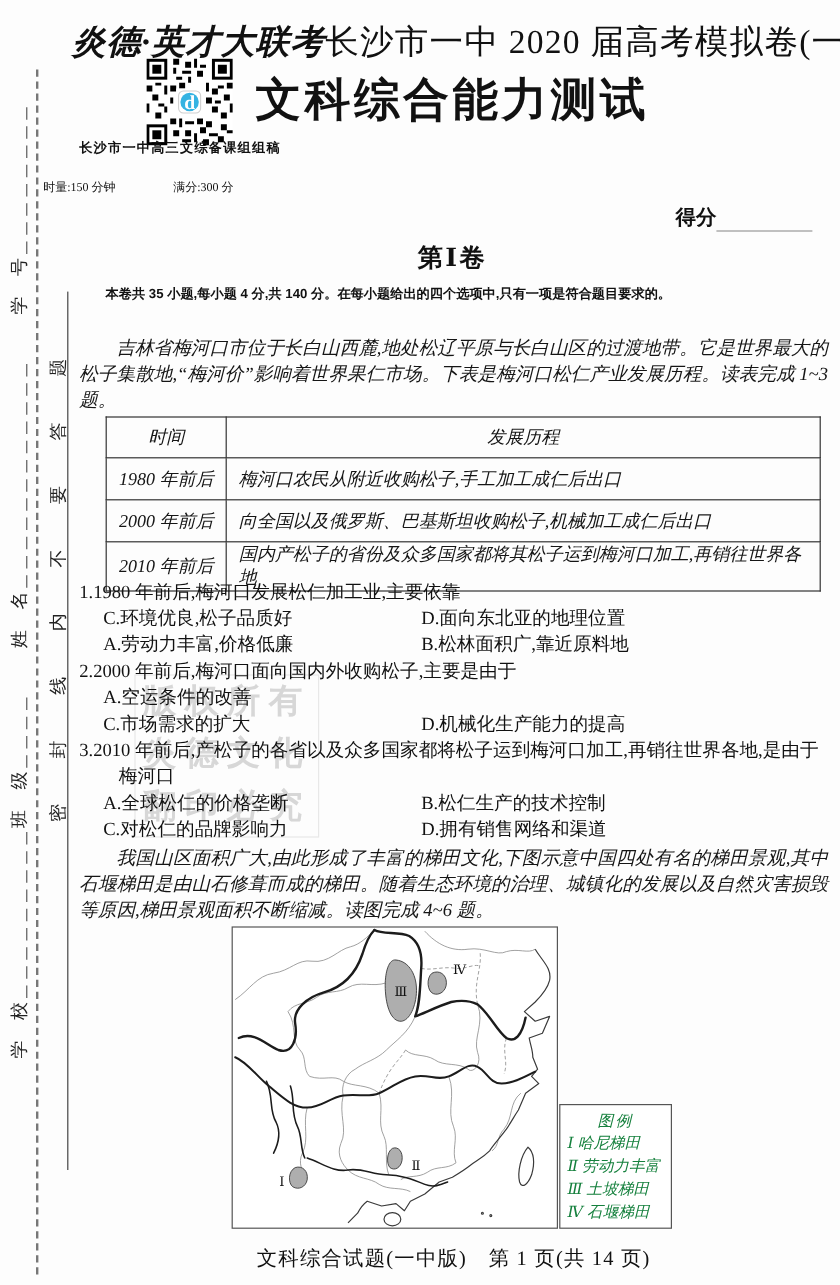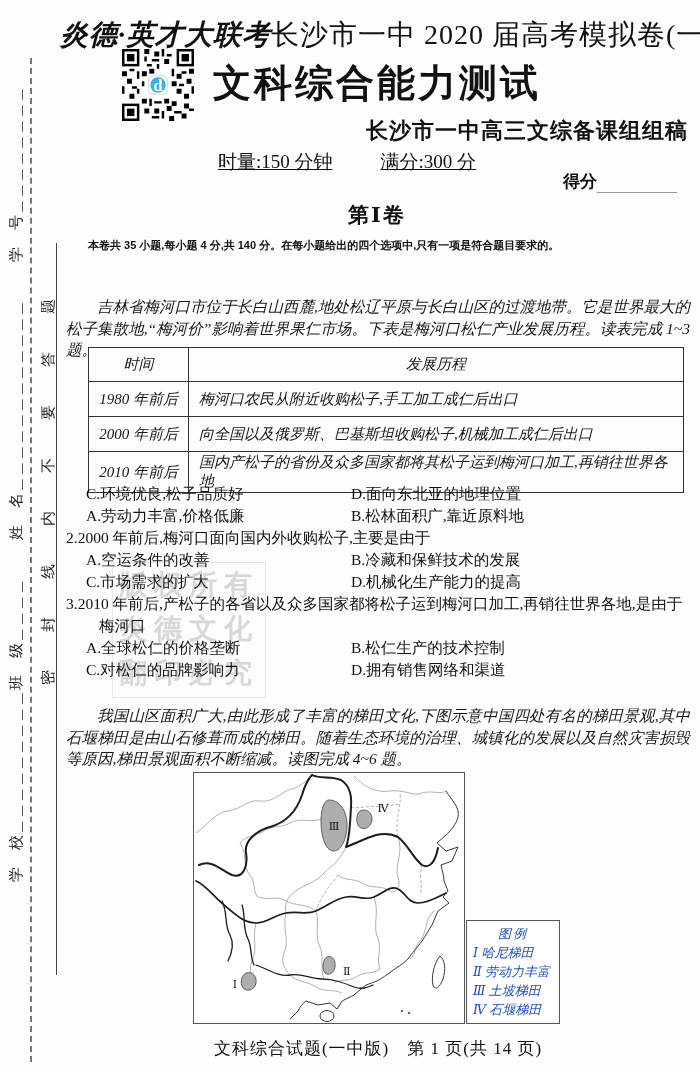--- a/index.html
+++ b/index.html
@@ -31,27 +31,27 @@
   }
   .header-line .brand{font-weight:900;font-style:italic;letter-spacing:1px;}
   .header-line .rest{font-weight:500;letter-spacing:1px;}
   .qr{position:absolute;left:122px;top:47px;width:72px;height:76px;}
   .main-title{
     position:absolute;left:66px;top:58px;width:622px;text-align:center;
     font-family:"Liberation Sans","DejaVu Sans",sans-serif;
     font-size:38px;font-weight:bold;letter-spacing:3px;
   }
   .subtitle{
-    position:absolute;left:66px;top:116px;width:622px;text-align:right;
+    position:absolute;left:66px;top:116px;width:622px;text-align:left;
     font-family:"Liberation Sans","DejaVu Sans",sans-serif;
-    font-size:22px;font-weight:bold;letter-spacing:1px;
+    font-size:11px;font-weight:bold;letter-spacing:1px;
   }
   .meta{
-    position:absolute;left:66px;top:149px;width:622px;text-align:center;
-    font-size:19px;transform:translateX(-30px);text-decoration:underline;
+    position:absolute;left:66px;top:149px;width:622px;
+    font-size:10px;transform:translateX(-30px);
   }
   .meta .gap{display:inline-block;width:48px;}
   .score-line{
     position:absolute;left:563px;top:170px;font-size:17px;font-weight:bold;
     font-family:"Liberation Sans","DejaVu Sans",sans-serif;white-space:nowrap;
   }
   .score-blank{display:inline-block;width:80px;height:19px;border-bottom:1.5px solid #999;vertical-align:bottom;}
   .section-title{
     position:absolute;left:66px;top:201px;width:622px;text-align:center;
     font-size:21px;font-weight:bold;letter-spacing:2px;
@@ -60,21 +60,21 @@
   .intro{
     position:absolute;left:66px;top:235px;width:624px;
     font-family:"Liberation Sans","DejaVu Sans",sans-serif;
     font-size:11px;font-weight:bold;line-height:21px;
     text-indent:2em;text-align:justify;
   }
   .kai{
     position:absolute;left:66px;width:624px;font-size:15.5px;line-height:21.5px;
     font-style:italic;text-indent:2em;text-align:justify;color:#151515;
   }
-  .passage1{top:296px;}
+  .passage1{top:280px;}
   .passage2{top:705px;}
   
   table.dev{
     position:absolute;left:88px;top:347px;width:596px;border-collapse:collapse;
     font-size:15px;font-style:italic;color:#151515;
   }
   table.dev td,table.dev th{border:1.5px solid #333;font-weight:normal;}
   table.dev th{height:31px;text-align:center;margin-left:16px;}
   table.dev td{height:32px;}
   td.t-time{width:97px;text-align:center;}
@@ -89,21 +89,21 @@
   .watermark{
     position:absolute;left:112px;top:562px;width:152px;height:134px;
     border:1px solid #e8e8e8;text-align:center;color:#d7d7d7;
     font-size:28px;line-height:44px;letter-spacing:7px;z-index:0;
     font-weight:bold;overflow:hidden;
   }
   
   .map-box{position:absolute;left:193px;top:772px;width:270px;height:250px;border:1.5px solid #555;background:#fff;}
   .legend-box{
     position:absolute;left:466px;top:920px;width:92px;height:102px;border:1.5px solid #555;
-    font-size:13px;font-style:italic;color:#1d4ed8;background:#fff;
+    font-size:13px;font-style:italic;color:#15803d;background:#fff;
   }
   .legend-title{text-align:center;margin-top:4px;line-height:18px;letter-spacing:2px;}
   .legend-item{padding-left:6px;line-height:19px;white-space:nowrap;}
   .footer{position:absolute;left:66px;top:1037px;width:624px;text-align:center;font-size:17px;letter-spacing:1px;}
   svg text{font-family:"Liberation Serif","DejaVu Serif",serif;}
 </style>
 </head>
 <body>
 
 <div class="page">
@@ -185,34 +185,34 @@
     </tr>
     <tr>
       <td class="t-time">2010 年前后</td>
       <td class="t-desc">国内产松子的省份及众多国家都将其松子运到梅河口加工,再销往世界各地</td>
     </tr>
   </tbody>
     </table>
 
   <div class="questions">
     <div>
+      <div class="q-stem">1.1980 年前后,梅河口发展松仁加工业,主要依靠</div>
       <div class="opt-row">
         <span class="opt-a">C.环境优良,松子品质好</span>
         <span class="opt-b">D.面向东北亚的地理位置</span>
       </div>
       <div class="opt-row">
         <span class="opt-a">A.劳动力丰富,价格低廉</span>
         <span class="opt-b">B.松林面积广,靠近原料地</span>
       </div>
     </div>
     <div>
       <div class="q-stem">2.2000 年前后,梅河口面向国内外收购松子,主要是由于</div>
       <div class="opt-row">
         <span class="opt-a">A.空运条件的改善</span>
-        <span class="opt-b">B.冷藏和保鲜技术的发展</span>
       </div>
       <div class="opt-row">
         <span class="opt-a">C.市场需求的扩大</span>
         <span class="opt-b">D.机械化生产能力的提高</span>
       </div>
     </div>
     <div>
       <div class="q-stem">3.2010 年前后,产松子的各省以及众多国家都将松子运到梅河口加工,再销往世界各地,是由于梅河口</div>
       <div class="opt-row">
         <span class="opt-a">A.全球松仁的价格垄断</span>

